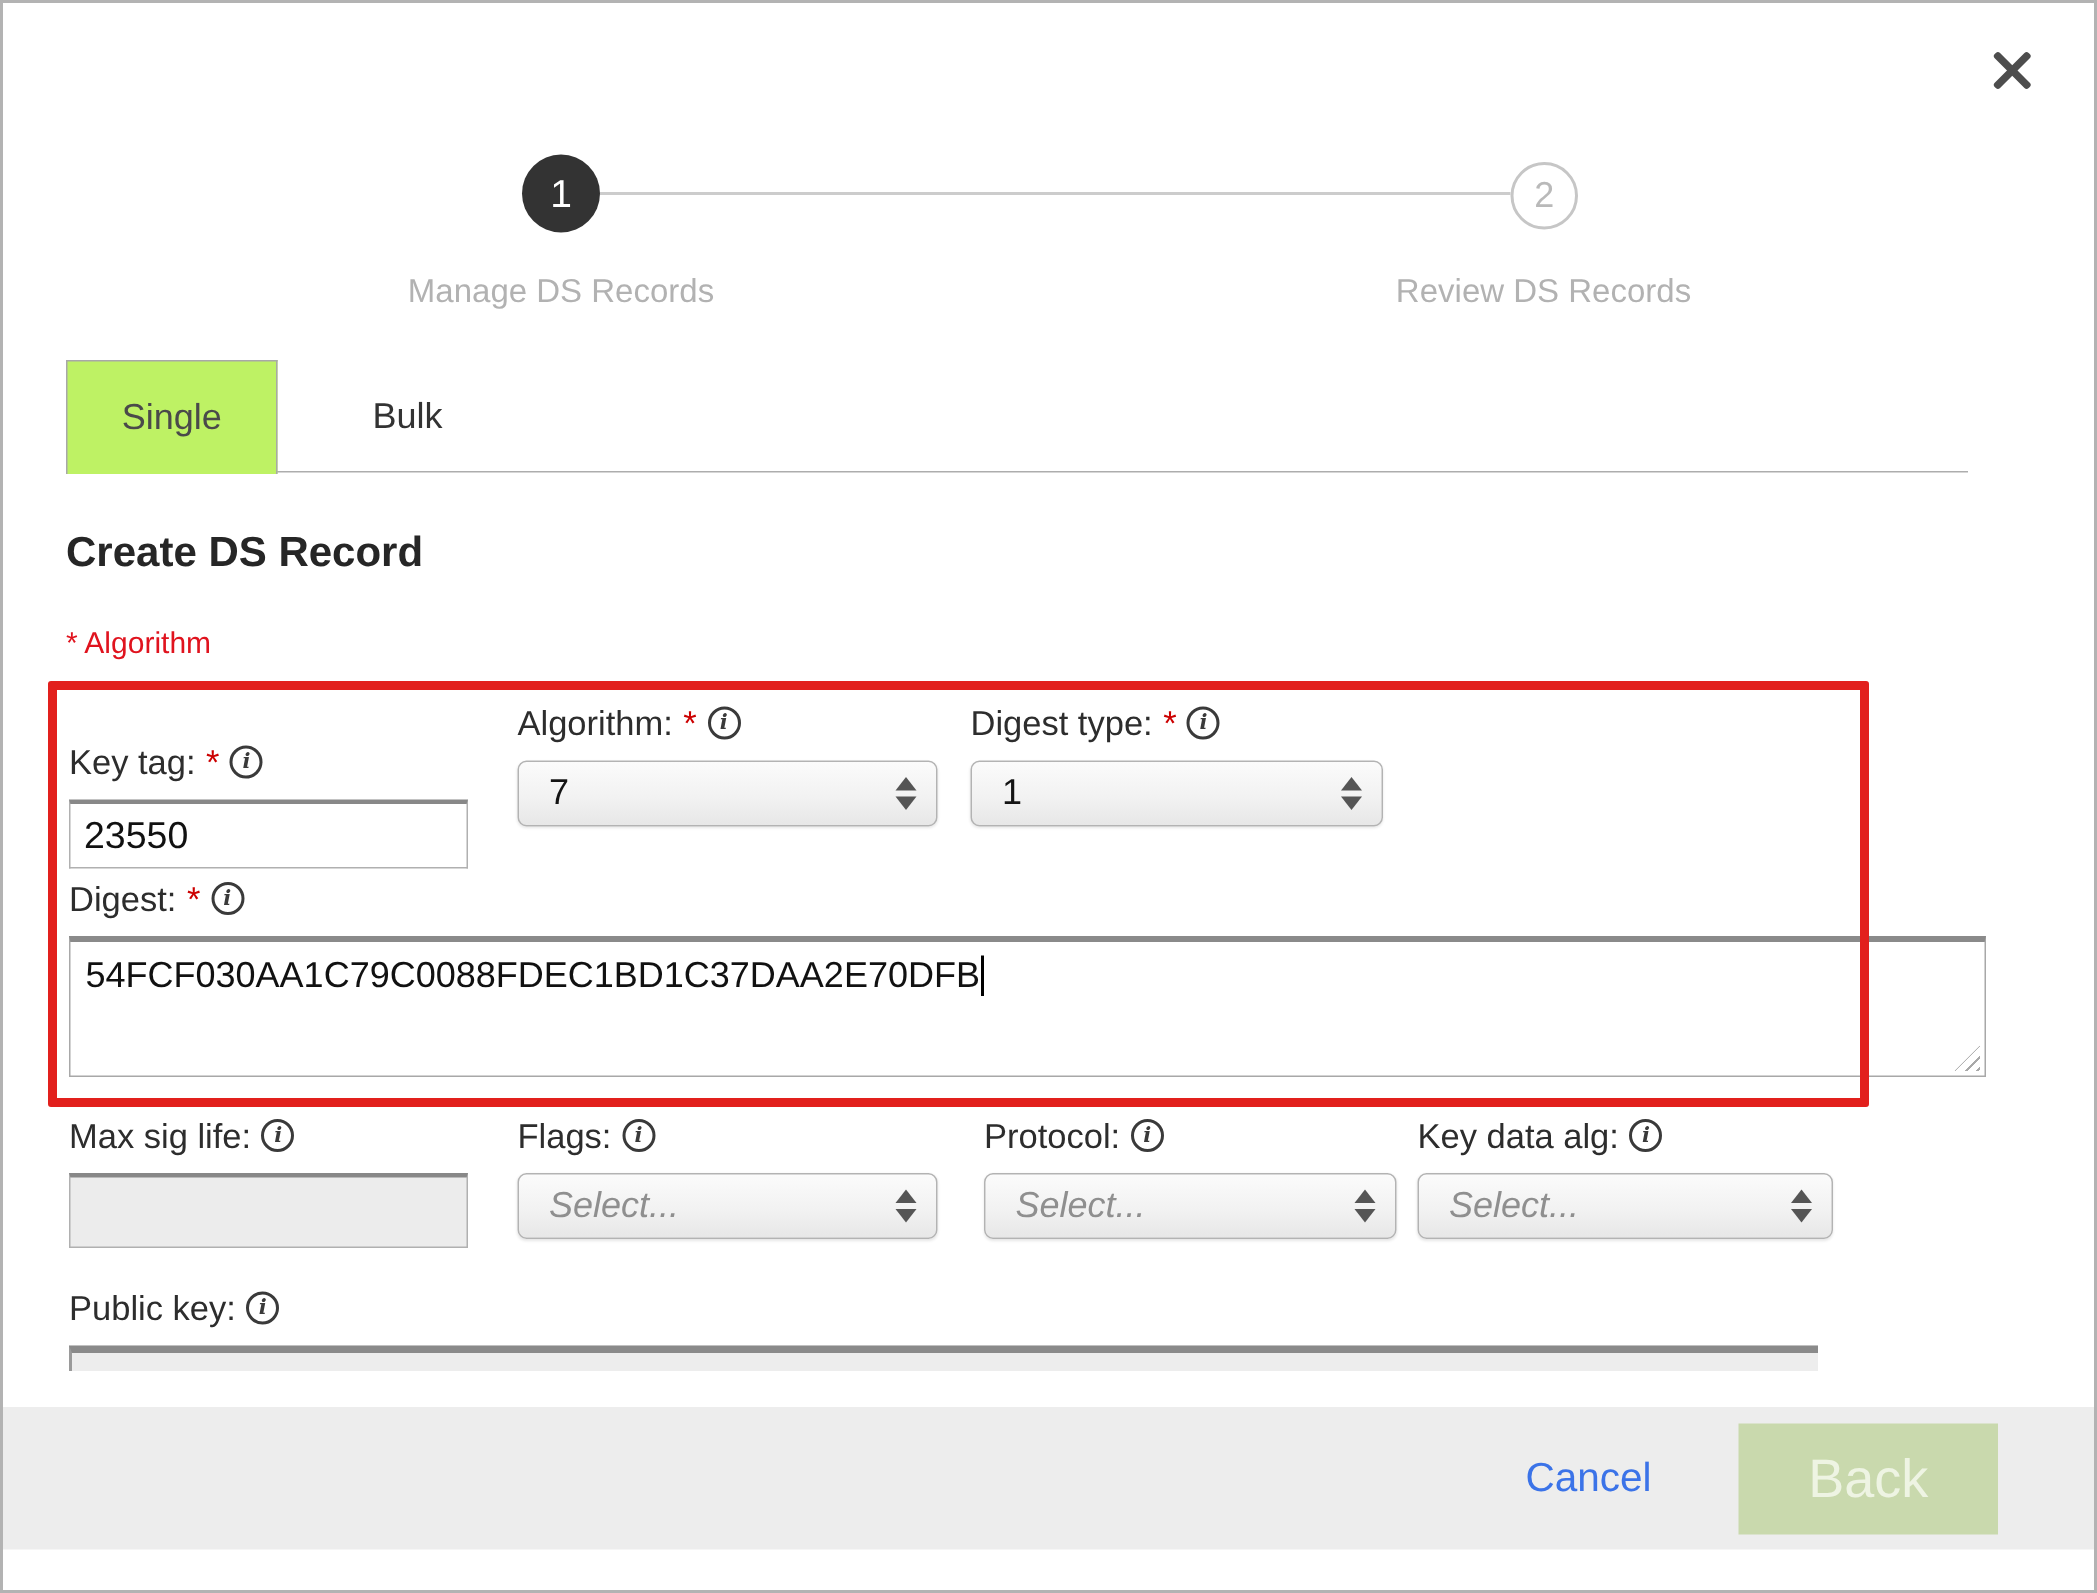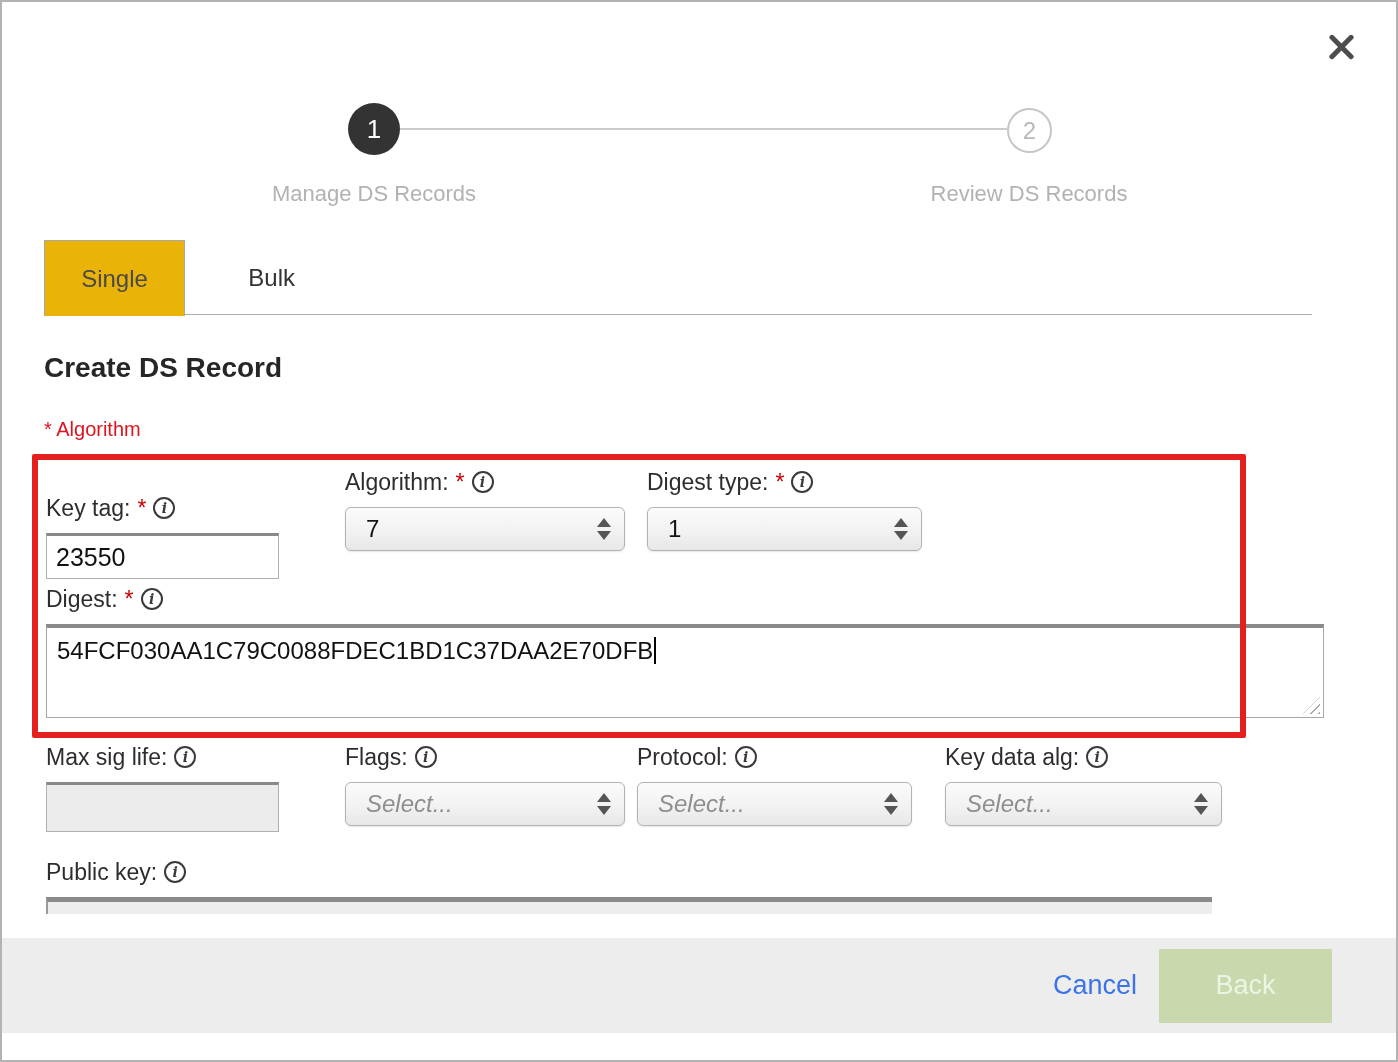--- a/index.html
+++ b/index.html
@@ -25,41 +25,41 @@
   .step-1{left:346px;top:101px;width:52px;height:52px;background:#333;color:#fff;font-size:26px;}
   .step-2{left:1005px;top:106px;width:45px;height:45px;background:#fff;border:2px solid #c6c6c6;color:#b9b9b9;font-size:24px;}
   .connector{position:absolute;left:398px;top:126px;width:607px;height:2px;background:#ccc;}
   .step-label{position:absolute;top:179px;transform:translateX(-50%);font-size:22px;color:#b2b2b2;white-space:nowrap;}
   .step-label.l1{left:372px;}
   .step-label.l2{left:1027px;}
 
   
   .tab-line{position:absolute;left:42px;top:312px;width:1268px;height:1px;background:#adadad;}
   .tab{display:flex;align-items:center;justify-content:center;font-size:24px;cursor:pointer;box-sizing:border-box;}
-  .tab-single{position:absolute;left:42px;top:238px;width:141px;height:76px;background:#eab308;
+  .tab-single{position:absolute;left:42px;top:238px;width:141px;height:76px;background:#bef264;
     border:1px solid #a8a8a8;border-bottom:none;color:#4a4a4a;z-index:2;}
   .tab-bulk{position:absolute;left:168px;top:239px;width:125px;height:73px;color:#333;justify-content:flex-end;}
 
   .form-title{position:absolute;left:42px;top:350px;font-size:28px;font-weight:bold;color:#262626;}
   .required-note{position:absolute;left:42px;top:416px;font-size:20px;color:#e0131e;}
 
   .highlight-box{position:absolute;left:30px;top:452px;width:1214px;height:284px;
     border:6px solid #e2201d;border-radius:2px;box-sizing:border-box;z-index:3;pointer-events:none;}
 
   
   .field{position:absolute;z-index:1;}
   .field-label{display:flex;align-items:center;gap:7px;font-size:23px;color:#2d2d2d;height:30px;margin-bottom:10px;white-space:nowrap;}
   .req{color:#cc0000;}
   .info{width:22px;height:22px;min-width:22px;border:2px solid #3a3a3a;border-radius:50%;box-sizing:border-box;
     display:flex;align-items:center;justify-content:center;font-style:italic;font-weight:bold;
     font-family:"DejaVu Serif",serif;font-size:14px;color:#3a3a3a;line-height:1;cursor:pointer;}
 
   .text-input{background:#fff;border:1px solid #b0b0b0;border-top:3px solid #888;box-sizing:border-box;
     font-size:25px;color:#111;padding:0 9px;font-family:"Liberation Sans",sans-serif;}
-  input.text-input{width:233px;height:46px;outline:none;}
+  input.text-input{width:266px;height:46px;outline:none;}
   .disabled-input{background:#ececec;}
 
   .select{position:relative;box-sizing:border-box;height:44px;border:1px solid #b3b3b3;border-radius:6px;
     background:linear-gradient(180deg,#fbfbfb 0%,#f2f2f2 55%,#e7e7e7 100%);
     display:flex;align-items:center;padding:0 44px 0 20px;font-size:24px;color:#141414;
     box-shadow:0 1px 2px rgba(0,0,0,0.10);cursor:pointer;}
   .select.placeholder{color:#8f8f8f;font-style:italic;}
   .arrows{position:absolute;right:13px;top:50%;transform:translateY(-50%);
     display:flex;flex-direction:column;align-items:center;gap:4px;}
   .tri-up{width:0;height:0;border-left:7px solid transparent;border-right:7px solid transparent;border-bottom:9px solid #555;}
@@ -72,22 +72,22 @@
     clip-path:polygon(100% 0,100% 100%,0 100%);
     background:repeating-linear-gradient(135deg,#a9a9a9 0 1.5px,transparent 1.5px 5.5px);}
 
   .pubkey-stub{width:1166px;height:17px;box-sizing:border-box;background:#ededed;
     border-top:5px solid #8a8a8a;border-left:2px solid #9a9a9a;cursor:text;}
 
   
   .footer{position:absolute;left:0;right:0;top:936px;height:95px;background:#ededed;
     display:flex;align-items:center;justify-content:flex-end;padding-right:39px;box-sizing:border-box;}
   .cancel-link{color:#3b73e8;font-size:27px;margin-right:22px;cursor:pointer;}
-  .btn{height:74px;display:flex;align-items:center;justify-content:center;font-size:27px;
-    box-sizing:border-box;cursor:pointer;border:none;font-family:"Liberation Sans",sans-serif;}
+  .btn{height:74px;display:flex;align-items:center;justify-content:center;font-size:36px;
+    box-sizing:border-box;cursor:pointer;border:none;font-family:"Liberation Sans",sans-serif;margin-left:36px;}
   .btn-back{width:173px;background:#c9d9ad;color:#eef4e3;margin-right:25px;}
   .btn-next{width:175px;background:#609b0a;color:#fff;border-bottom:6px solid #4d7d08;}
 </style>
 </head>
 <body>
 
 <div class="modal">
 
   <span class="close"></span>
 
@@ -180,21 +180,21 @@
     </div>
     <div class="select placeholder" style="width:280px;">
       <span>Select...</span>
       <span class="arrows">
         <span class="tri-up"></span>
           <span class="tri-down"></span>
       </span>
     </div>
   </div>
 
-  <div class="field" style="left:635px;top:740px;">
+  <div class="field" style="left:654px;top:740px;">
     <div class="field-label">
       <span>Protocol:</span>
       <span class="info">i</span>
     </div>
     <div class="select placeholder" style="width:275px;">
       <span>Select...</span>
       <span class="arrows">
         <span class="tri-up"></span>
           <span class="tri-down"></span>
       </span>

